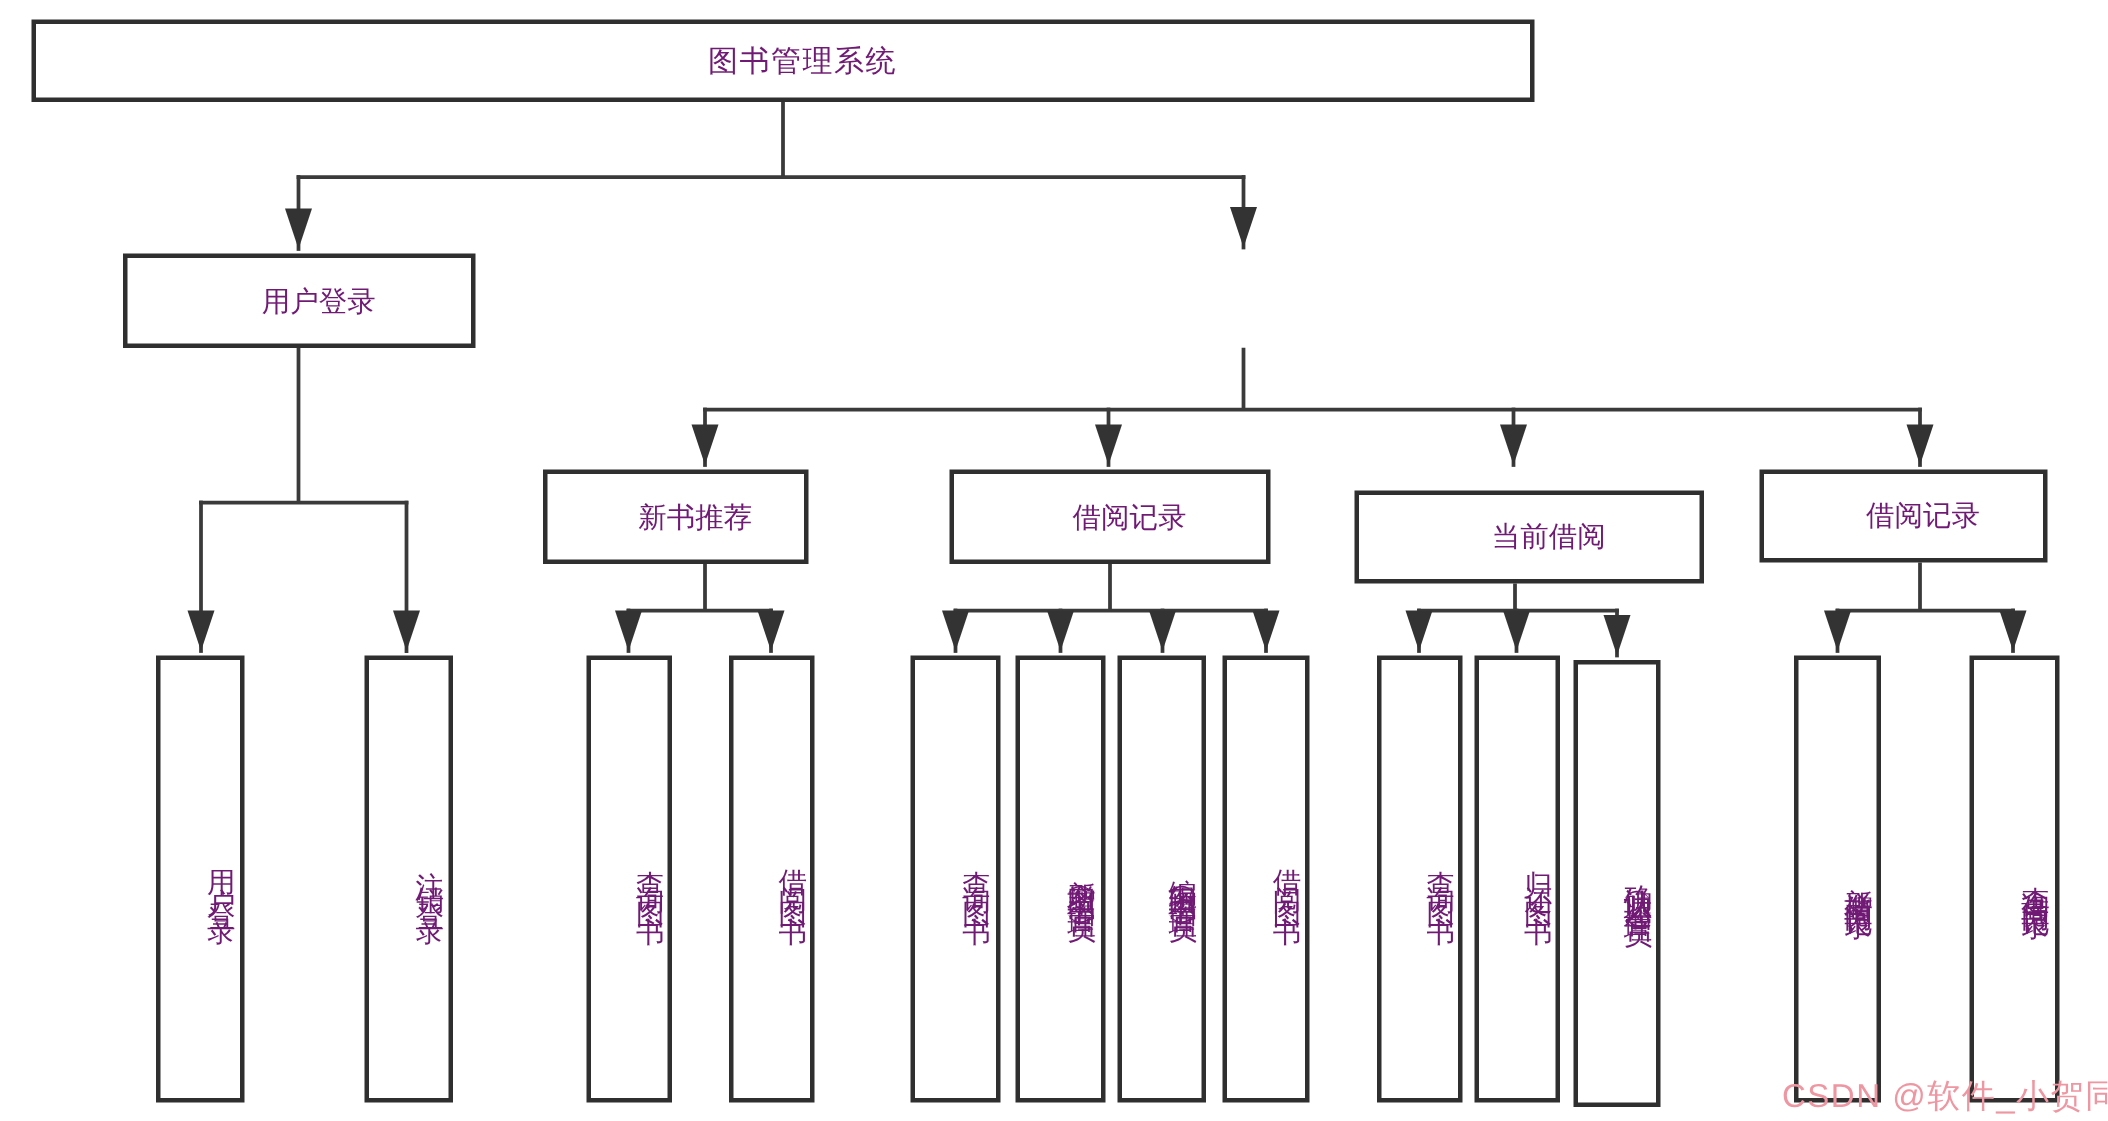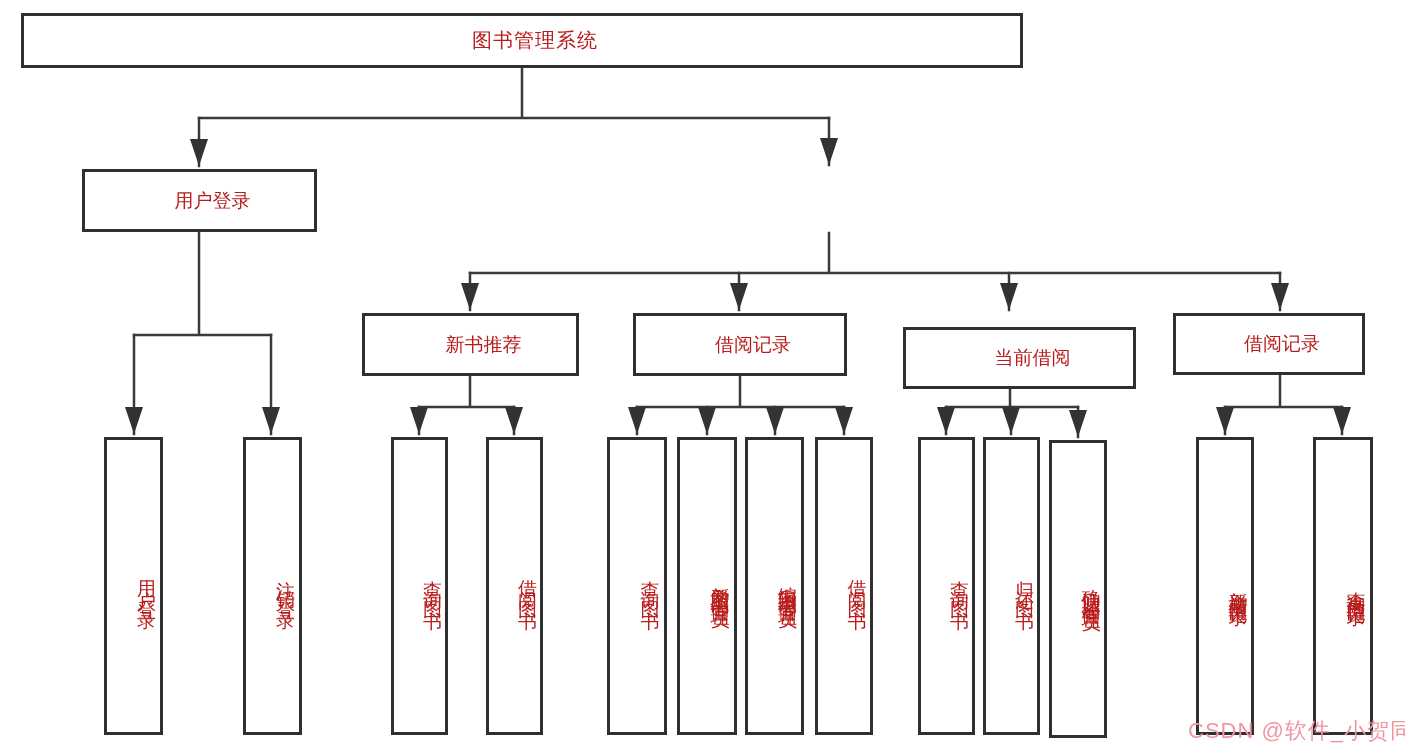--- a/index.html
+++ b/index.html
@@ -12,21 +12,21 @@
   }
   #connectors { position:absolute; left:0; top:0; width:1405px; height:747px; }
   .node {
     position:absolute;
     box-sizing:border-box;
     background:#ffffff;
     border:3px solid #2f2f2f;
     display:flex;
     align-items:center;
     justify-content:center;
-    color:#b91c1c;
+    color:#701a75;
     font-size:19px;
     white-space:nowrap;
     z-index:2;
     padding-left:26px;
   }
   .root-node { font-size:20px; letter-spacing:1px; }
   .leaf {
     writing-mode:vertical-rl;
     text-orientation:mixed;
     letter-spacing:0.55em;
@@ -88,21 +88,21 @@
       <path d="M1280 375 V407 M1225 407 H1342"></path>
       <line x1="1225" y1="407" x2="1225" y2="434" marker-end="url(#arrow)"></line>
       <line x1="1342" y1="407" x2="1342" y2="434" marker-end="url(#arrow)"></line>
     </g>
   </svg>
 
   <div class="node root-node" style="left:21px;top:13px;width:1002px;height:55px">图书管理系统</div>
 
   <div class="node" style="left:82px;top:169px;width:235px;height:63px">用户登录</div>
 
-  <div class="node" style="left:362px;top:313px;width:217px;height:63px">新书推荐</div>
+  <div class="node" style="left:362px;top:313px;width:177px;height:63px">新书推荐</div>
   <div class="node" style="left:633px;top:313px;width:214px;height:63px">借阅记录</div>
   <div class="node" style="left:903px;top:327px;width:233px;height:62px">当前借阅</div>
   <div class="node" style="left:1173px;top:313px;width:192px;height:62px">借阅记录</div>
 
   <div class="node leaf" style="left:104px;top:437px;width:59px;height:298px">用户登录</div>
   <div class="node leaf" style="left:243px;top:437px;width:59px;height:298px">注销登录</div>
 
   <div class="node leaf" style="left:391px;top:437px;width:57px;height:298px">查询图书</div>
   <div class="node leaf" style="left:486px;top:437px;width:57px;height:298px">借阅图书</div>
 

